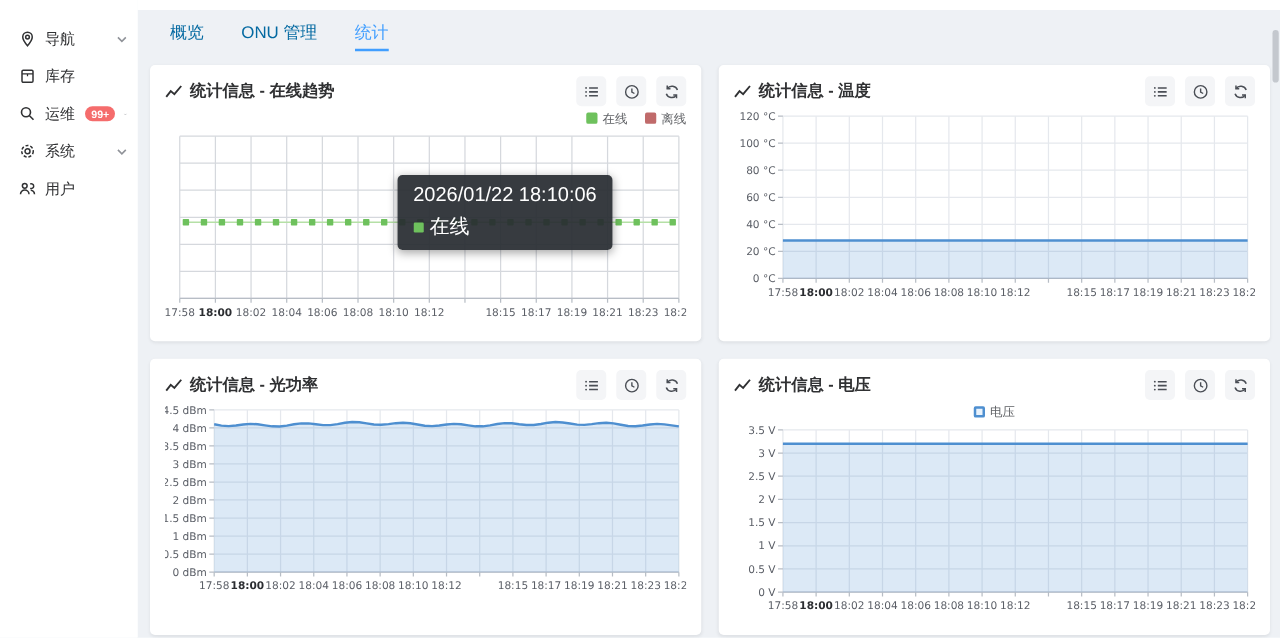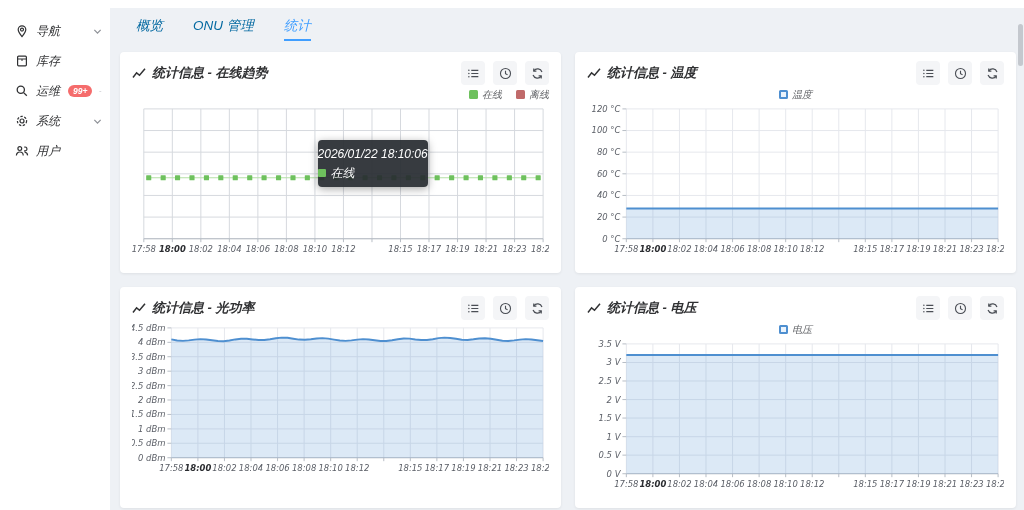--- a/index.html
+++ b/index.html
@@ -1,18 +1,18 @@
 <!DOCTYPE html>
 <html><head>
 <meta charset="utf-8">
 <style>
   html,body{margin:0;padding:0;}
   body{width:1024px;height:510px;overflow:hidden;background:#fff;
        font-family:"Liberation Sans","DejaVu Sans",sans-serif;-webkit-font-smoothing:antialiased;}
-  .app{display:flex;width:1024px;height:510px;font-style:italic;}
+  .app{display:flex;width:1024px;height:510px;}
 
   
   .sidebar{width:110px;background:#fff;box-sizing:border-box;padding-top:16px;
            display:flex;flex-direction:column;flex:none;z-index:3;}
   .side-item{display:flex;align-items:center;gap:7px;padding:6.5px 8px 6.5px 15px;
              font-size:12px;color:#303133;cursor:pointer;white-space:nowrap;}
   .side-item .icn{width:14px;height:14px;flex:none;color:#303133;display:flex;}
   .side-item .icn svg{width:100%;height:100%;}
   .badge{background:#f56c6c;color:#fff;font-size:8.5px;font-weight:700;
          padding:2px 5px;border-radius:8px;line-height:1;margin-left:1px;}
@@ -51,21 +51,21 @@
   .legend-row.center{justify-content:center;}
   .legend-item{display:flex;align-items:center;gap:4px;cursor:pointer;}
   .lg-swatch{width:9px;height:9px;border-radius:1.5px;box-sizing:border-box;}
 
   .chart-area{position:relative;margin-top:1px;}
   .chart-area svg{display:block;width:100%;height:auto;}
   text.ax{font-family:"DejaVu Sans","Liberation Sans",sans-serif;font-size:8.6px;fill:#5a5e66;}
   text.ax.b{font-weight:bold;fill:#2b2d31;}
 
   .tooltip{position:absolute;left:44.5%;top:24%;background:rgba(40,44,50,.93);
-           color:#fff;border-radius:4px;padding:5px 0;font-size:12px;line-height:1.55;
+           color:#fff;border-radius:4px;padding:5px 13px;font-size:16px;line-height:1.55;
            box-shadow:0 2px 8px rgba(0,0,0,.35);white-space:nowrap;z-index:2;}
   .tooltip .row{display:flex;align-items:center;gap:5px;}
   .tt-swatch{width:8px;height:8px;border-radius:1px;}
 </style>
 </head>
 <body>
 
 <div class="app">
 
   <aside class="sidebar">
@@ -341,26 +341,20 @@
                   <svg viewBox="0 0 14 14" fill="none" stroke="currentColor" stroke-width="1.3">
                     <path d="M11.8 5.4A5 5 0 0 0 3 4.2"></path>
                     <path d="M3 1.6v2.8h2.8"></path>
                     <path d="M2.2 8.6a5 5 0 0 0 8.8 1.2"></path>
                     <path d="M11 12.4V9.6H8.2"></path>
                   </svg>
                 </span>
               </div>
             </div>
     </div>
-    <div class="legend-row center">
-            <div class="legend-item">
-              <span class="lg-swatch" style="border: 2px solid rgb(78, 143, 208); background: rgb(234, 243, 252);"></span>
-              <span>温度</span>
-            </div>
-          </div>
     <div class="chart-area">
             <svg viewBox="0 0 424 158" xmlns="http://www.w3.org/2000/svg">
               <line x1="40.0" y1="6" x2="40.0" y2="138" stroke="#e5e8ed"></line>
               <line x1="67.0" y1="6" x2="67.0" y2="138" stroke="#e5e8ed"></line>
               <line x1="94.0" y1="6" x2="94.0" y2="138" stroke="#e5e8ed"></line>
               <line x1="121.0" y1="6" x2="121.0" y2="138" stroke="#e5e8ed"></line>
               <line x1="148.0" y1="6" x2="148.0" y2="138" stroke="#e5e8ed"></line>
               <line x1="175.0" y1="6" x2="175.0" y2="138" stroke="#e5e8ed"></line>
               <line x1="202.0" y1="6" x2="202.0" y2="138" stroke="#e5e8ed"></line>
               <line x1="229.0" y1="6" x2="229.0" y2="138" stroke="#e5e8ed"></line>

